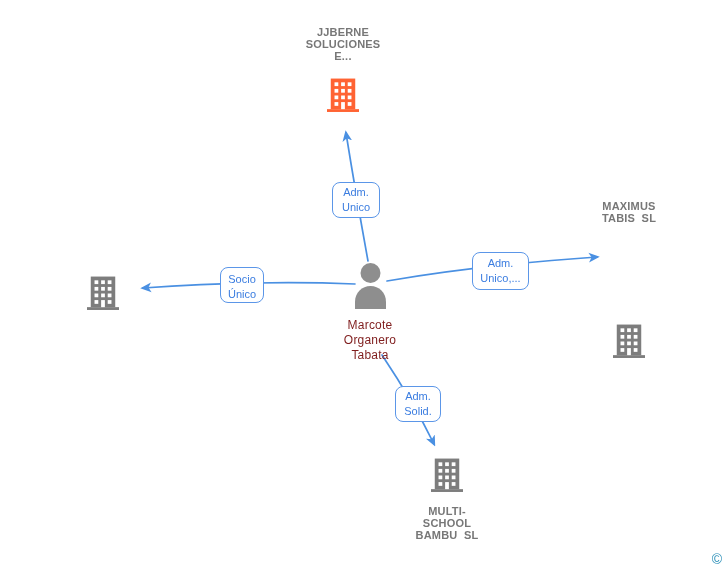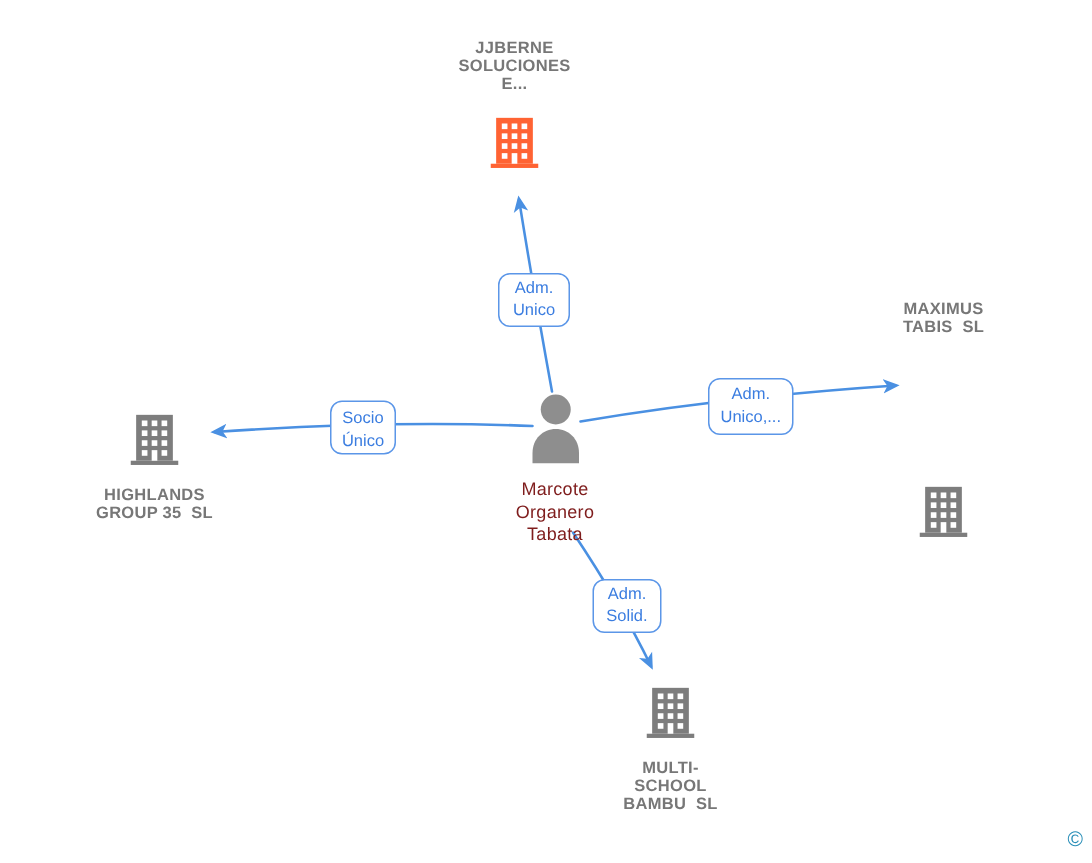--- a/index.html
+++ b/index.html
@@ -121,22 +121,20 @@
           <rect x="8" y="18" width="4" height="4"></rect>
             <rect x="15" y="18" width="4" height="4"></rect>
             <rect x="22" y="18" width="4" height="4"></rect>
           <rect x="8" y="25" width="4" height="4"></rect>
             <rect x="22" y="25" width="4" height="4"></rect>
           <rect x="15" y="25" width="4" height="7.5"></rect>
         </g>
       </svg>
     </span>
     <div class="gap8"></div>
-    <div class="node-label">HIGHLANDS
-GROUP 35  SL</div>
   </div>
 
   <div class="node" style="left:377px;top:458px;width:140px;">
     <span>
       <svg width="32" height="35" viewBox="0 0 34 36">
         <g fill="#7d7d7d">
           <rect x="0" y="32.5" width="34" height="3"></rect>
           <rect x="4" y="0" width="26" height="32.5"></rect>
         </g>
         <g fill="#ffffff">

